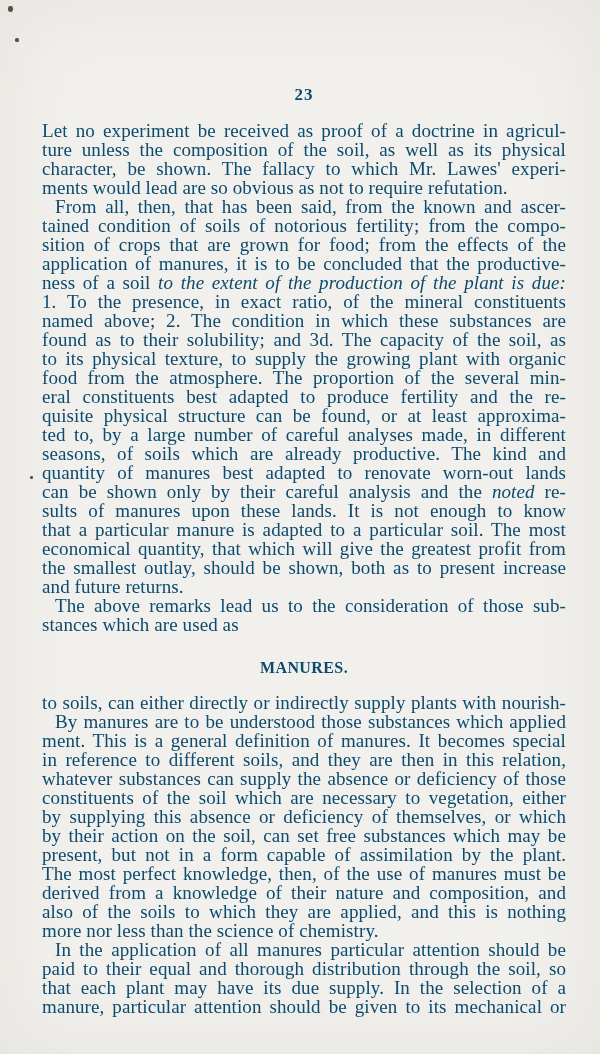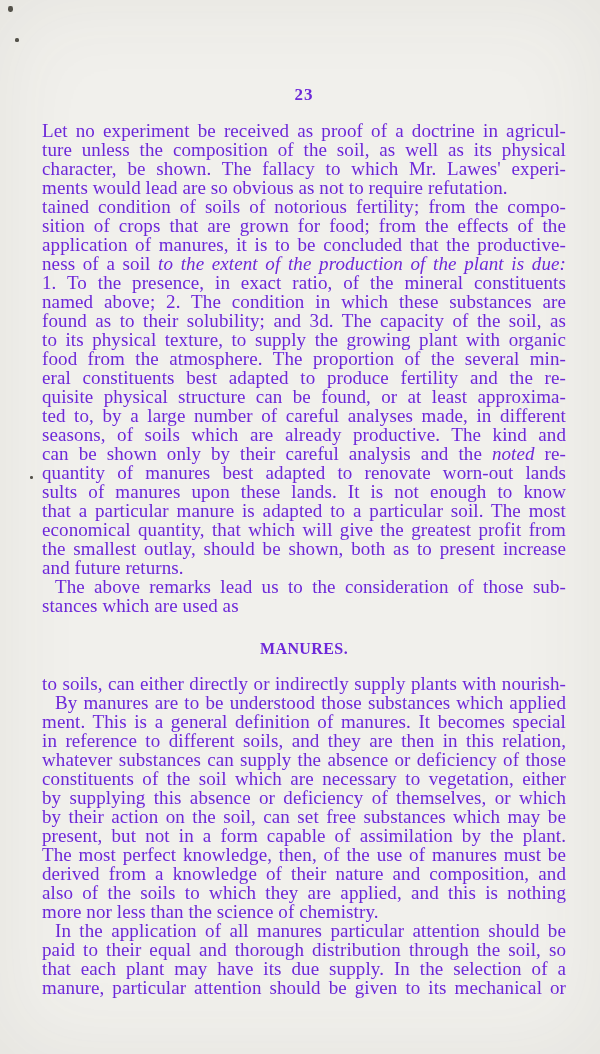--- a/index.html
+++ b/index.html
@@ -61,45 +61,46 @@
   }
   .speck {
     position: absolute;
     border-radius: 40%;
     opacity: 0.85;
   }
 </style>
 </head>
 <body style="background: rgb(241, 240, 236);">
 
-<div class="page" id="page" style="background: rgb(241, 240, 236); color: #6d28d9;">
+<div class="page" id="page" style="background: rgb(241, 240, 236); color: #0c4a6e;">
   <div class="page-number">23</div>
   <div class="content" id="content">
       <div class="paragraph">
         <div class="line"><span>Let no experiment be received as proof of a doctrine in agricul-</span></div>
         <div class="line"><span>ture unless the composition of the soil, as well as its physical</span></div>
         <div class="line"><span>character, be shown. The fallacy to which Mr. Lawes' experi-</span></div>
         <div class="line para-end"><span>ments would lead are so obvious as not to require refutation.</span></div>
       </div>
       <div class="paragraph">
+        <div class="line first-indent"><span>From all, then, that has been said, from the known and ascer-</span></div>
         <div class="line"><span>tained condition of soils of notorious fertility; from the compo-</span></div>
         <div class="line"><span>sition of crops that are grown for food; from the effects of the</span></div>
         <div class="line"><span>application of manures, it is to be concluded that the productive-</span></div>
         <div class="line"><span>ness of a soil </span><span class="italic">to the extent of the production of the plant is due:</span></div>
         <div class="line"><span>1. To the presence, in exact ratio, of the mineral constituents</span></div>
         <div class="line"><span>named above; 2. The condition in which these substances are</span></div>
         <div class="line"><span>found as to their solubility; and 3d. The capacity of the soil, as</span></div>
         <div class="line"><span>to its physical texture, to supply the growing plant with organic</span></div>
         <div class="line"><span>food from the atmosphere. The proportion of the several min-</span></div>
         <div class="line"><span>eral constituents best adapted to produce fertility and the re-</span></div>
         <div class="line"><span>quisite physical structure can be found, or at least approxima-</span></div>
         <div class="line"><span>ted to, by a large number of careful analyses made, in different</span></div>
         <div class="line"><span>seasons, of soils which are already productive. The kind and</span></div>
+        <div class="line"><span>quantity of manures best adapted to renovate worn-out lands</span></div>
         <div class="line"><span>can be shown only by their careful analysis and the </span><span class="italic">noted</span><span> re-</span></div>
-        <div class="line"><span>quantity of manures best adapted to renovate worn-out lands</span></div>
         <div class="line"><span>sults of manures upon these lands. It is not enough to know</span></div>
         <div class="line"><span>that a particular manure is adapted to a particular soil. The most</span></div>
         <div class="line"><span>economical quantity, that which will give the greatest profit from</span></div>
         <div class="line"><span>the smallest outlay, should be shown, both as to present increase</span></div>
         <div class="line para-end"><span>and future returns.</span></div>
       </div>
       <div class="paragraph">
         <div class="line first-indent"><span>The above remarks lead us to the consideration of those sub-</span></div>
         <div class="line para-end"><span>stances which are used as</span></div>
       </div>

